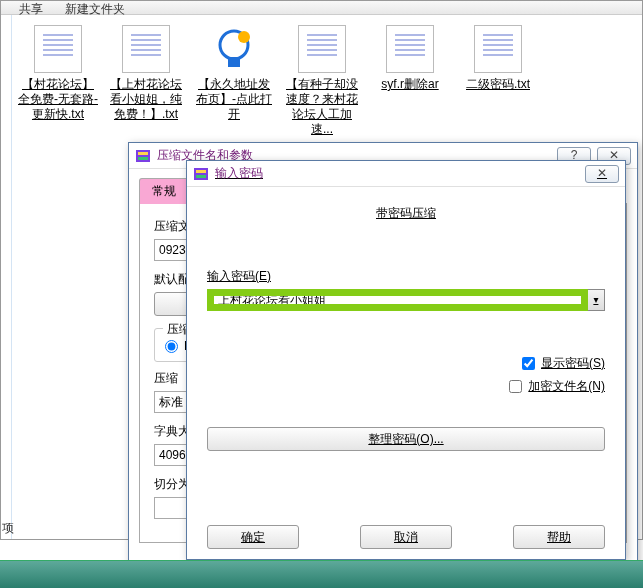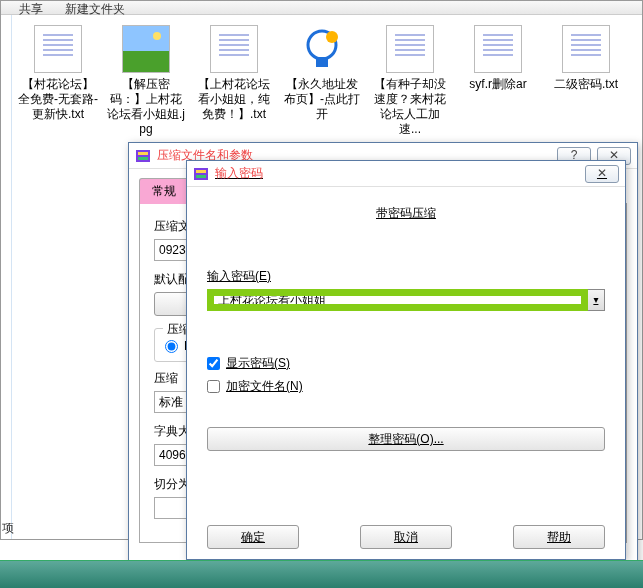--- a/index.html
+++ b/index.html
@@ -1,36 +1,36 @@
 <!DOCTYPE html>
 <html><head>
 <meta charset="utf-8">
 <style>
 * { box-sizing: border-box; margin: 0; padding: 0; font-family: "Microsoft YaHei", SimSun, sans-serif; font-size: 12px; }
 body { width: 643px; height: 588px; background: #fff; position: relative; overflow: hidden; }
 
 .explorer { position: absolute; top: 0; left: 0; right: 0; height: 540px; background: #fff; border: 1px solid #999; }
 .explorer-toolbar { height: 14px; background: linear-gradient(#f8f8f8,#e8e8e8); border-bottom: 1px solid #ccc; padding-left: 18px; font-size: 12px; color: #333; display:flex; gap:22px; }
 .file-pane { position: absolute; top: 14px; left: 10px; right: 0; bottom: 0; background: #fff; border-left: 1px solid #d4e4f4; padding: 10px 6px; display: flex; gap: 8px; align-items: flex-start; }
-.file-item { width: 80px; text-align: center; }
+.file-item { width: 80px; text-align: center; text-decoration: underline; }
 .file-icon { width: 48px; height: 48px; margin: 0 auto 4px; }
 .file-icon.txt { background: #fff; border: 1px solid #bbb; position: relative; }
 .file-icon.txt::before { content:""; position:absolute; top:8px; left:8px; right:8px; height:2px; background:#aeb8e6; box-shadow: 0 5px 0 #aeb8e6, 0 10px 0 #aeb8e6, 0 15px 0 #aeb8e6, 0 20px 0 #aeb8e6; }
 .file-icon.jpg { background: linear-gradient(#8ec5ff 55%, #4aa02c 55%); border:1px solid #bbb; position:relative; }
 .file-icon.jpg::after { content:""; position:absolute; top:6px; right:8px; width:8px; height:8px; border-radius:50%; background:#ffe066; }
 .file-icon.exe { position:relative; }
 .file-icon.exe svg { width:48px; height:48px; }
 .file-label { font-size: 12px; line-height: 1.25; word-break: break-all; color: #000; }
 
 .sidebar-frag { position:absolute; left:0; top:520px; font-size:12px; color:#333; padding-left:2px; }
 
 .dialog { position: absolute; background: #fff; border: 1px solid #5a7aa3; box-shadow: 2px 2px 8px rgba(0,0,0,.25); }
 .dialog-title { height: 26px; background: #fff; display: flex; align-items: center; padding: 0 6px; border-bottom: 1px solid #e0e0e0; }
 .dialog-title .ticon { width: 16px; height: 16px; margin-right: 6px; display:inline-flex; }
-.dialog-title .tlabel { flex: 1; font-size: 12px; color: #ef4444; }
+.dialog-title .tlabel { flex: 1; font-size: 12px; color: #701a75; }
 .titlebtn { border: 1px solid #8a9bb0; background: linear-gradient(#fdfdfd,#e6ecf3); border-radius: 3px; width: 34px; height: 18px; margin-left: 6px; font-size: 12px; line-height:14px; text-align:center; color:#444; cursor:pointer; }
 
 .main-dialog { top: 142px; left: 128px; width: 510px; height: 436px; }
 .main-body { padding: 8px 10px; }
 .tabstrip { display:flex; border-bottom: none; }
 .tab { padding: 4px 12px; border:1px solid #aaa; border-bottom:none; background:#f9a8d4; border-radius: 3px 3px 0 0; font-size:12px; position:relative; top:1px; }
 .tab-panel { border:1px solid #aaa; padding: 14px 14px; height: 340px; }
 .formrow { margin-bottom: 10px; }
 .lbl { font-size:12px; display:block; margin-bottom:4px; }
 .txtinput { width: 100%; height: 22px; border:1px solid #aaa; padding: 2px 4px; font-size:12px; background:#fff; }
@@ -40,44 +40,40 @@
 .groupbox .glabel { position:absolute; top:-8px; left:8px; background:#fff; padding:0 4px; font-size:12px; }
 .radio { display:flex; align-items:center; gap:6px; font-size:12px; }
 .btnrow { display:flex; gap:18px; justify-content:flex-end; padding: 8px 10px 0 0; }
 
 .pwd-dialog { top: 160px; left: 186px; width: 440px; height: 400px; text-decoration: underline; }
 .pwd-body { padding: 16px 20px 10px; display:flex; flex-direction:column; height: calc(100% - 26px); }
 .pwd-title2 { text-align:center; font-size:12px; margin: 2px 0 46px; }
 .combo { display:flex; }
 .combo input { width:100%; height:22px; border:7px solid #84cc16; padding:2px 4px; font-size:12px; }
 .combo .arrow { width:18px; height:22px; border:1px solid #888; border-left:none; background:linear-gradient(#f4f4f4,#ddd); text-align:center; line-height:20px; font-size:10px; cursor:pointer; }
-.chk { display:flex; align-items:center; gap:6px; font-size:12px; margin-bottom:6px; }
+.chk { display:flex; align-items:center; gap:6px; font-size:12px; margin-bottom:6px;justify-content:flex-end; }
 .chk input { width:13px; height:13px; }
 .organize-btn { width: 100%; height:24px; margin-top:26px; }
 .pwd-btnrow { display:flex; justify-content:space-between; margin-top:auto; padding-top:14px; }
 .pwd-btnrow .btn { width: 92px; }
 
 .dock { position:absolute; left:0; right:0; bottom:0; height:28px; background: linear-gradient(#5ea99a,#2a7e6d); border-top:1px solid #3a6; }
 </style>
 </head>
 <body>
 
 <div class="explorer">
   <div class="explorer-toolbar">
     <span>共享</span>
     <span>新建文件夹</span>
   </div>
   <div class="file-pane" id="file-pane">
       <div class="file-item">
         <div class="file-icon txt"></div>
         <div class="file-label">【村花论坛】全免费-无套路-更新快.txt</div>
-      </div>
-      <div class="file-item">
-        <div class="file-icon jpg"></div>
-        <div class="file-label">【解压密码：】上村花论坛看小姐姐.jpg</div>
       </div>
       <div class="file-item">
         <div class="file-icon txt"></div>
         <div class="file-label">【上村花论坛看小姐姐，纯免费！】.txt</div>
       </div>
       <div class="file-item">
         <div class="file-icon exe"><svg viewBox="0 0 48 48">
             <circle cx="24" cy="20" r="14" fill="#fff" stroke="#1e6fd9" stroke-width="3"></circle>
             <circle cx="34" cy="12" r="6" fill="#ffb400"></circle>
             <rect x="18" y="32" width="12" height="10" fill="#1e6fd9"></rect>

